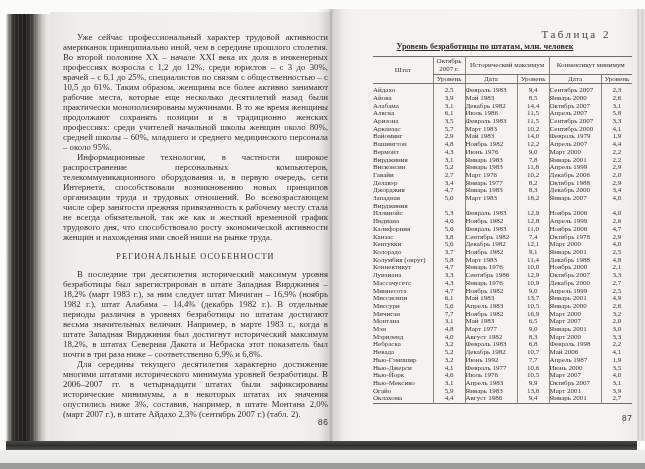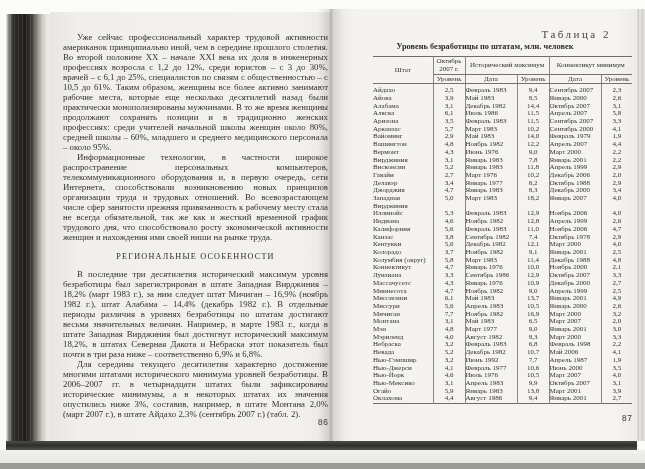--- a/index.html
+++ b/index.html
@@ -55,21 +55,21 @@
     text-align:right; font-size:8.5px; color:#3a3835;font-family:Liberation Mono, monospace;
   }
 
   
   .table-label {
     position:absolute; left:0; top:19px; width:280px;
     text-align:right; font-size:11px; letter-spacing:2.5px; color:#45423e;
   }
   .table-title {
     position:absolute; left:14px; top:33px; width:280px;
-    text-align:center; font-weight:bold; font-size:8.3px; color:#2e2c2a;
+    text-align:center; font-weight:bold; font-size:8.3px; color:#2e2c2a;text-decoration:underline;
   }
   table.unemp {
     position:absolute; left:42px; top:47px; width:259px;
     border-collapse:collapse; table-layout:fixed;
     font-size:7px; color:#36342f;
     border-top:1px solid #6f6d68; border-bottom:1px solid #6f6d68;
   }
   table.unemp th, table.unemp td { padding:0; font-weight:normal; vertical-align:middle; }
   table.unemp thead th { text-align:center; line-height:8.4px; border-bottom:1px solid #76736e; }
   th.v, td.v { border-left:1px solid #8b8884; }

